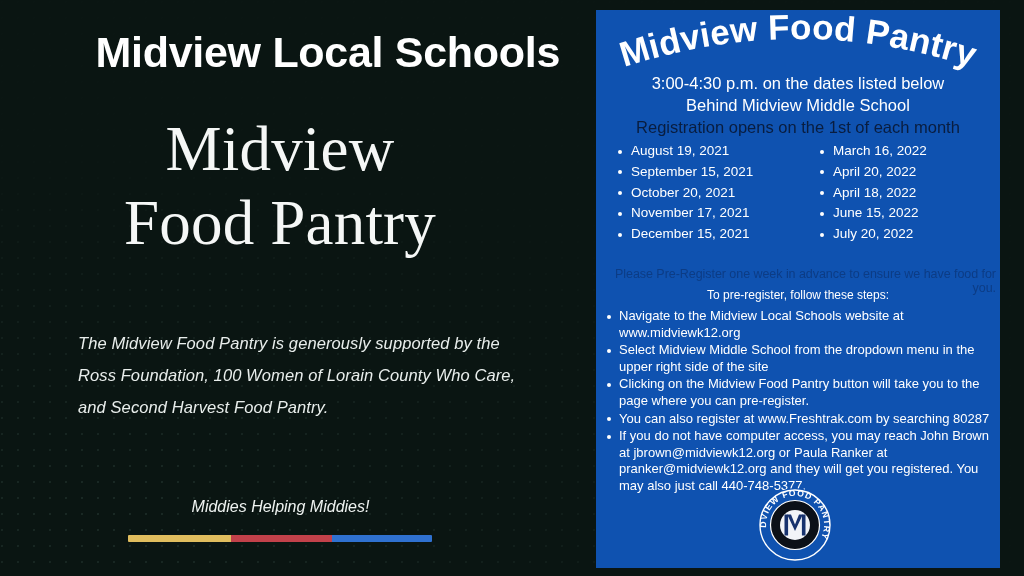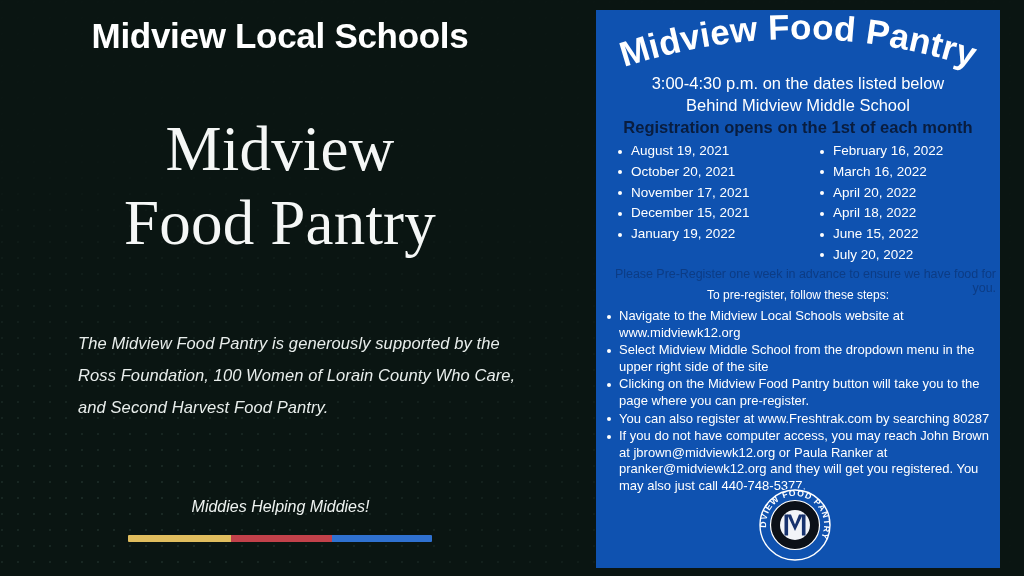--- a/index.html
+++ b/index.html
@@ -40,25 +40,25 @@
 
   
   #left-col {
     position: absolute;
     left: 0; top: 0;
     width: 580px; height: 576px;
   }
 
   #eyebrow-title {
     position: absolute;
-    left: 0; top: 18px;
+    left: 0; top: 30px;
     width: 560px;
-    text-align: center;
-    color: #ffffff;
-    font-size: 35px;
+    text-align: right;
+    color: #ffffff;
+    font-size: 43px;
     font-weight: bold;
     letter-spacing: -0.3px;
     line-height: 1.05;
   }
 
   #main-title {
     position: absolute;
     left: 0; top: 112px;
     width: 560px;
     text-align: center;
@@ -134,21 +134,21 @@
     font-size: 16.5px;
     line-height: 1.35;
   }
   #flyer-time  { position: absolute; left: 10px; top: 62px;  width: 384px; }
   #flyer-place { position: absolute; left: 10px; top: 84px;  width: 384px; }
   #flyer-reg   {
     position: absolute; left: 10px; top: 108px; width: 384px;
     text-align: center;
     color: #091d3f;
     font-size: 16.5px;
-    font-weight: bold;
+    font-weight: normal;
   }
 
   
   #dates {
     position: absolute;
     left: 18px; top: 131px;
     width: 372px;
     display: flex;
     gap: 32px;
   }
@@ -271,27 +271,26 @@
 
     <div id="flyer-time" class="flyer-line">3:00-4:30 p.m. on the dates listed below</div>
 
     <div id="flyer-place" class="flyer-line">Behind Midview Middle School</div>
 
     <div id="flyer-reg">Registration opens on the 1st of each month</div>
 
     <div id="dates">
       <ul>
         <li>August 19, 2021</li>
+        <li>September 15, 2021</li>
         <li>October 20, 2021</li>
         <li>November 17, 2021</li>
         <li>December 15, 2021</li>
-        <li>January 19, 2022</li>
       </ul>
       <ul>
-        <li>February 16, 2022</li>
         <li>March 16, 2022</li>
         <li>April 20, 2022</li>
         <li>April 18, 2022</li>
         <li>June 15, 2022</li>
         <li>July 20, 2022</li>
       </ul>
     </div>
 
     <div id="prereg-note">Please Pre-Register one week in advance to ensure we have food for you.</div>
 

